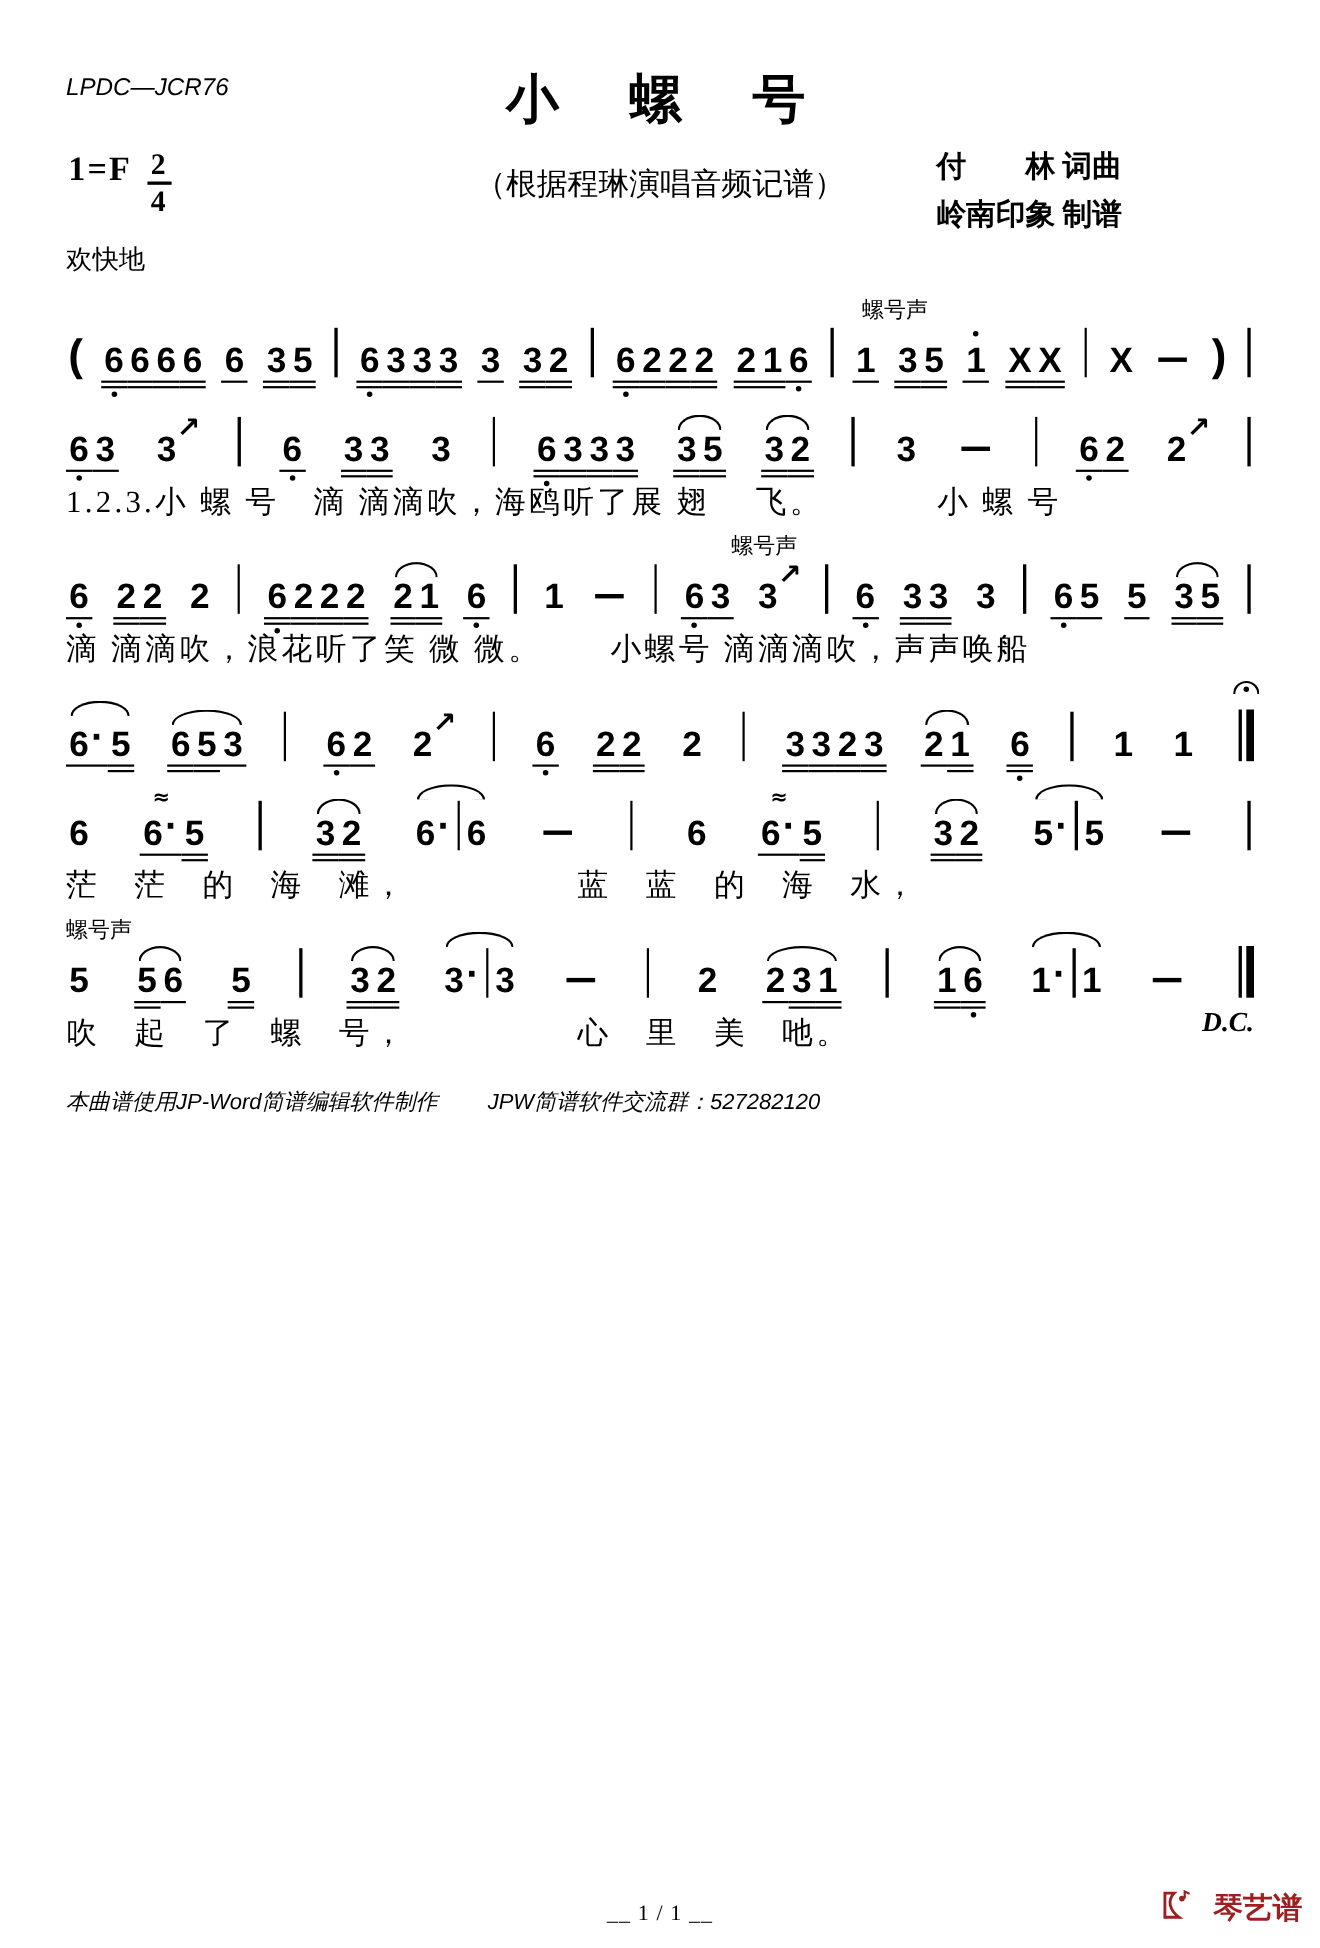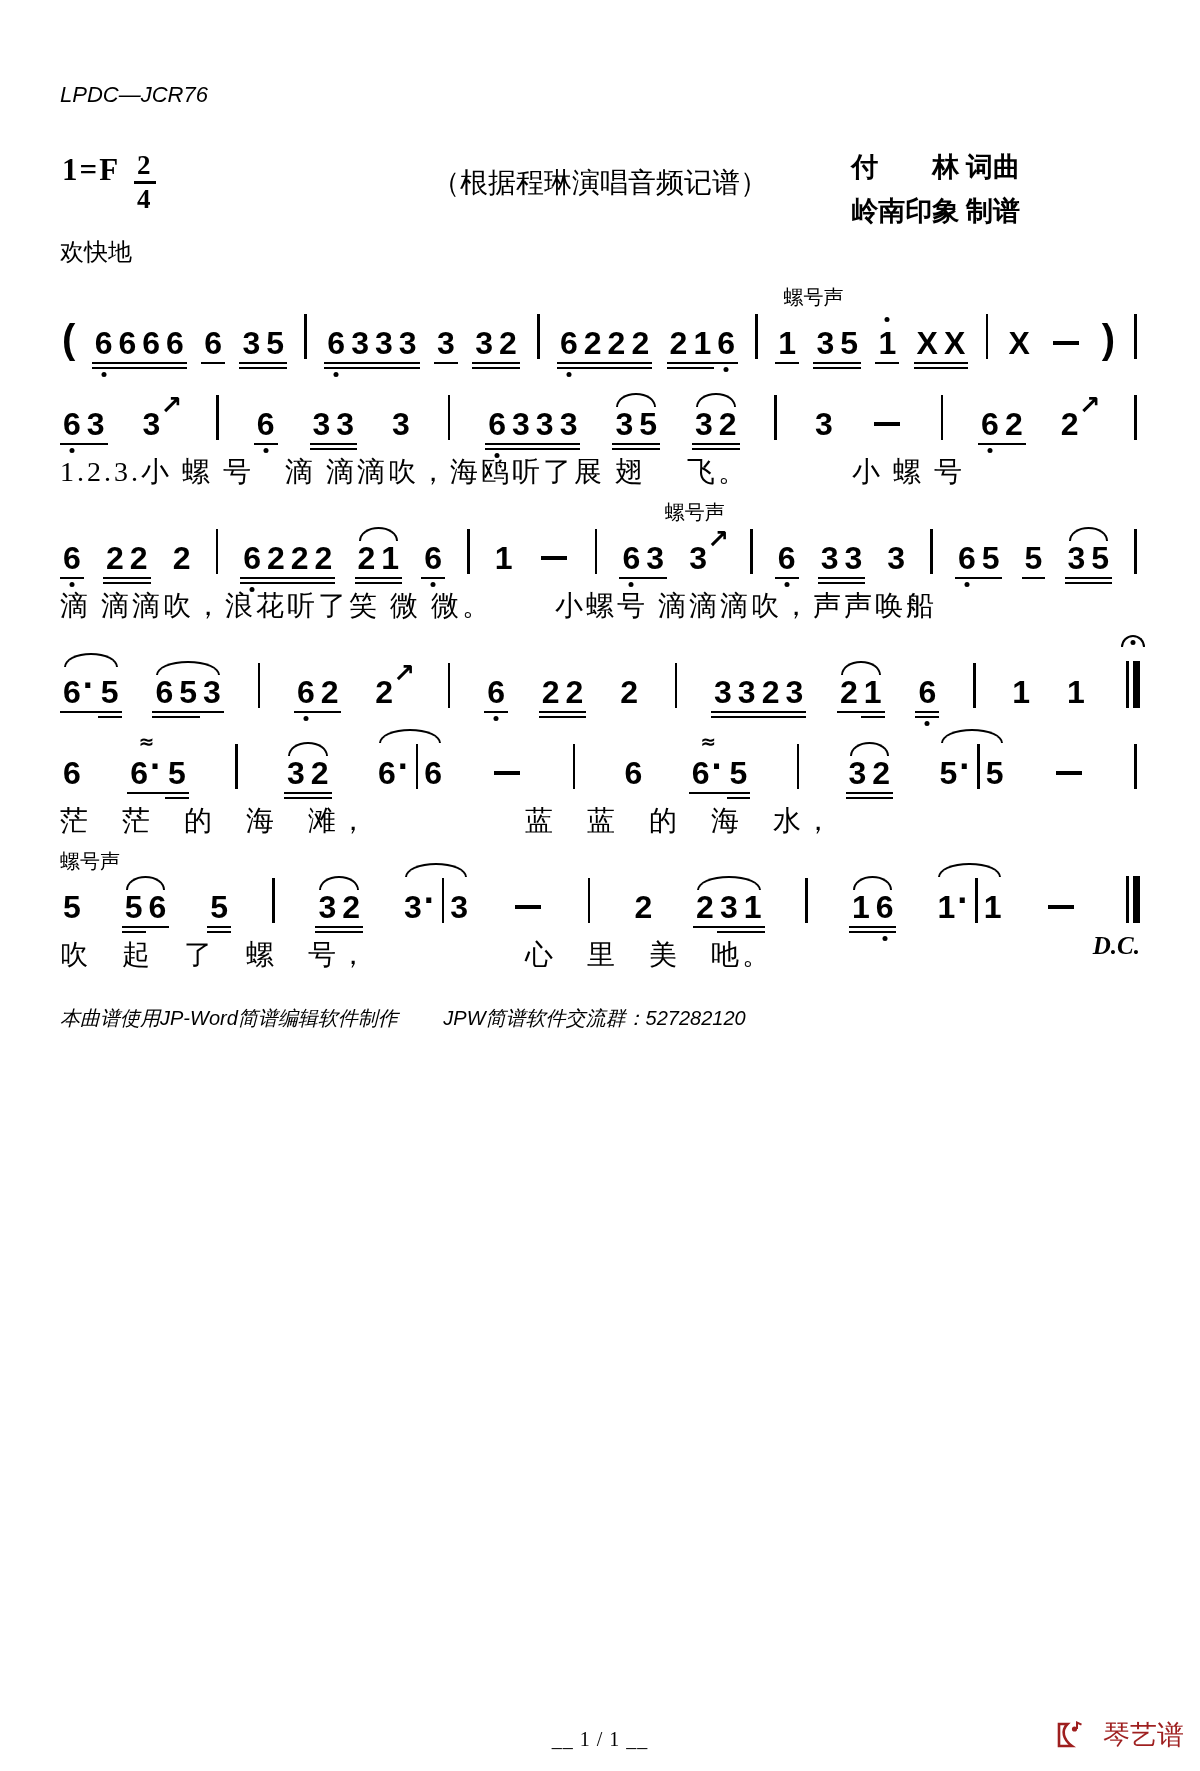--- a/index.html
+++ b/index.html
@@ -1,17 +1,17 @@
 <!DOCTYPE html>
 <html><head>
 <meta charset="utf-8">
 <style>
   html,body{margin:0;padding:0;background:#e8e8e8;}
   .page{position:relative;width:1200px;height:1771px;margin:0 auto;background:#ffffff;color:#000;
-        font-family:"Liberation Serif",serif;box-sizing:border-box;padding:64px 60px 0;overflow:hidden;}
+        font-family:"Liberation Serif",serif;box-sizing:border-box;padding:48px 60px 0;overflow:hidden;}
   
   .hdr{position:relative;height:212px;}
   .code{position:absolute;top:18px;left:0;font:italic 22px "Liberation Sans",sans-serif;}
   .title{position:absolute;top:10px;left:0;right:0;margin:0;text-align:center;
          font-size:48px;font-weight:bold;letter-spacing:8px;}
   .keysig{position:absolute;top:88px;left:2px;display:flex;align-items:flex-start;
           font-weight:bold;font-size:31px;letter-spacing:2px;}
   .frac{display:inline-flex;flex-direction:column;align-items:center;font-size:27px;line-height:1;margin-left:14px;}
   .frac .den{border-top:3px solid #000;margin-top:2px;padding:2px 3px 0;}
   .subtitle{position:absolute;top:100px;left:0;right:0;text-align:center;font-size:28px;}
@@ -44,30 +44,31 @@
   .ferm::after{content:'';position:absolute;left:50%;top:3px;transform:translateX(-50%);
         width:5px;height:5px;border-radius:50%;background:#000;}
   .paren{font:bold 40px/1 "Liberation Sans",sans-serif;padding:0 2px;}
   .dash{width:26px;height:4px;background:#000;margin:0 6px 14px;}
   .lyrics{margin-top:13px;font-size:28px;letter-spacing:3px;position:relative;height:40px;white-space:pre;}
   .annot{position:absolute;right:0;top:-4px;font:italic bold 25px "Liberation Serif",serif;letter-spacing:0;}
   
   .foot{margin-top:20px;font:italic 20px "Liberation Sans",sans-serif;line-height:2.25;}
   .pagebar{position:absolute;left:0;right:0;bottom:16px;height:44px;}
   .pageno{position:absolute;left:0;right:0;bottom:4px;text-align:center;font-size:20px;letter-spacing:1px;}
-  .logo{position:absolute;right:16px;bottom:2px;display:flex;align-items:center;gap:19px;
-        color:#9e1f1f;font-weight:normal;font-size:27px;font-family:"Liberation Sans",sans-serif;}
+  .logo{position:absolute;right:16px;bottom:2px;display:flex;align-items:flex-start;gap:19px;
+        color:#9e1f1f;font-weight:bold;font-size:27px;font-family:"Liberation Sans",sans-serif;}
 </style>
 </head>
 <body>
 
 <div class="page">
 
   <div class="hdr">
     <div class="code">LPDC—JCR76</div>
+    <h1 class="title">小　螺　号</h1>
     <div class="keysig">
       <span>1=F</span>
       <span class="frac">
         <span>2</span>
         <span class="den">4</span>
       </span>
     </div>
     <div class="subtitle">（根据程琳演唱音频记谱）</div>
     <div class="credits">
       <div>付　　林 词曲</div>

